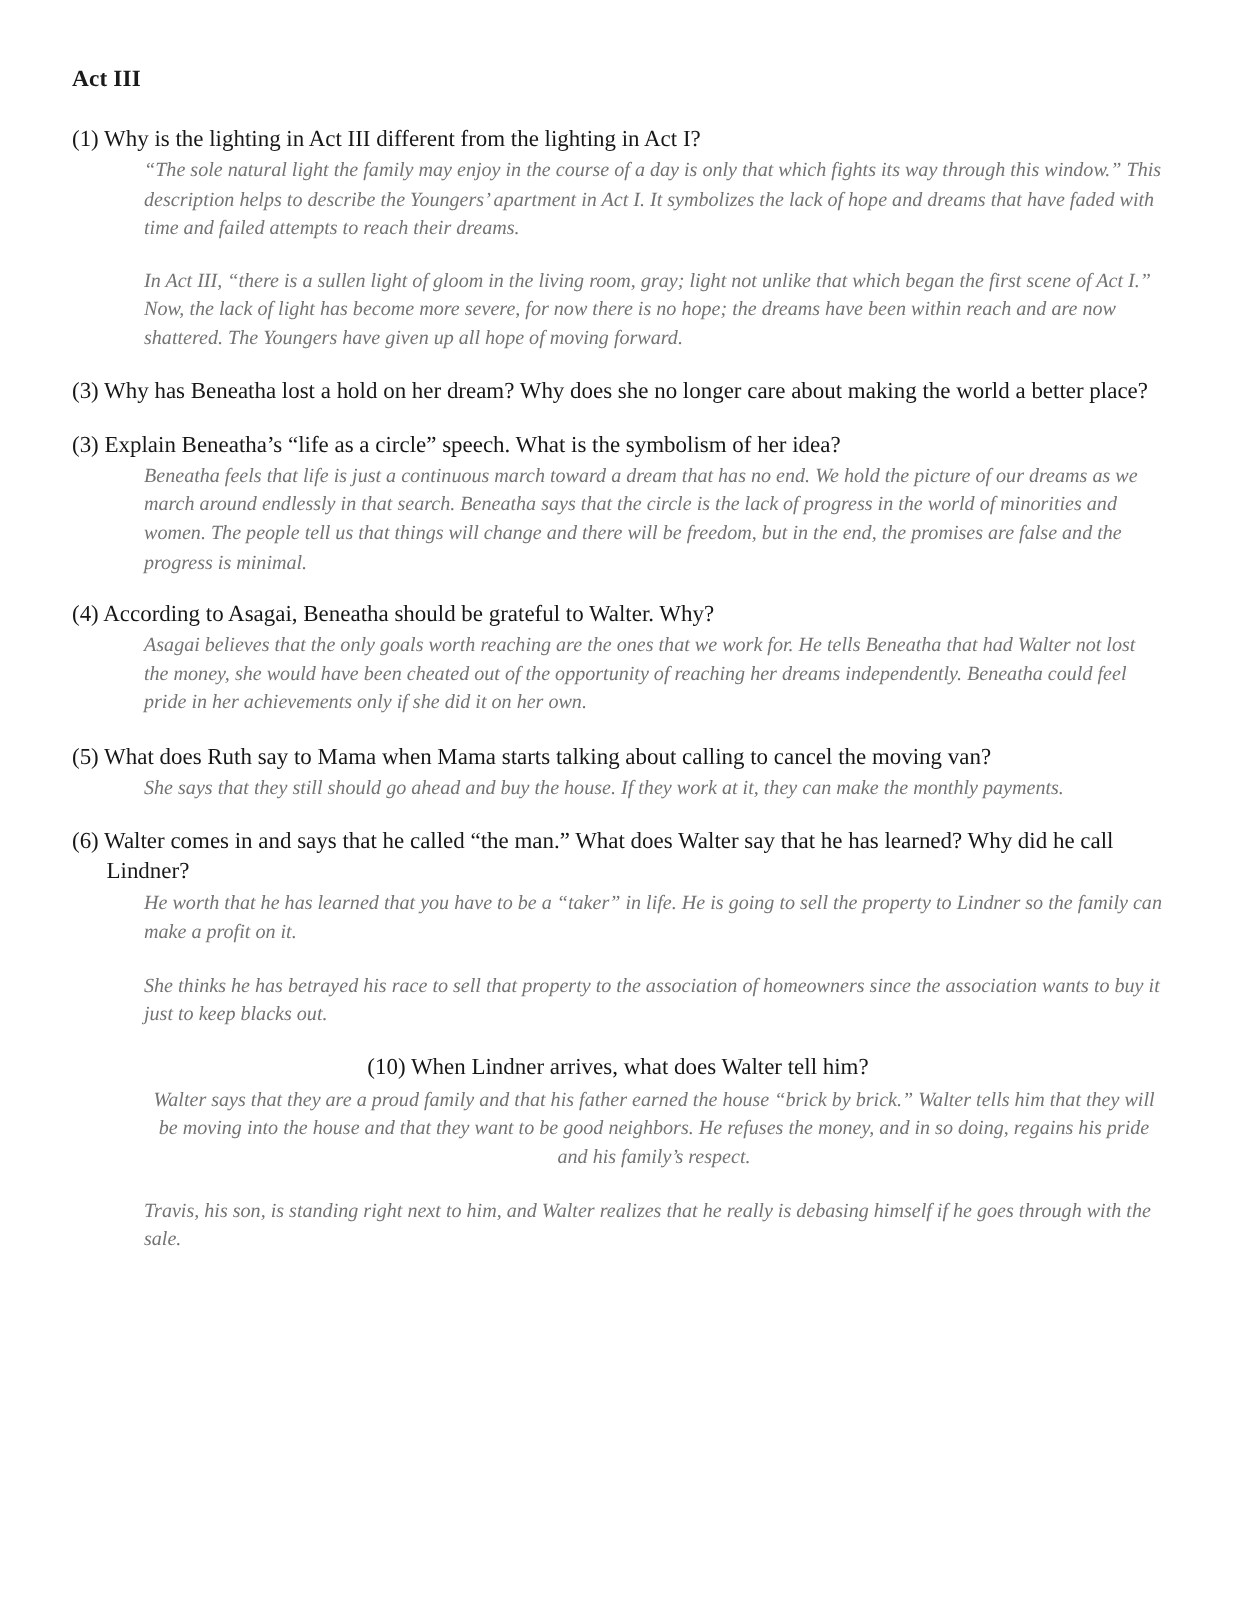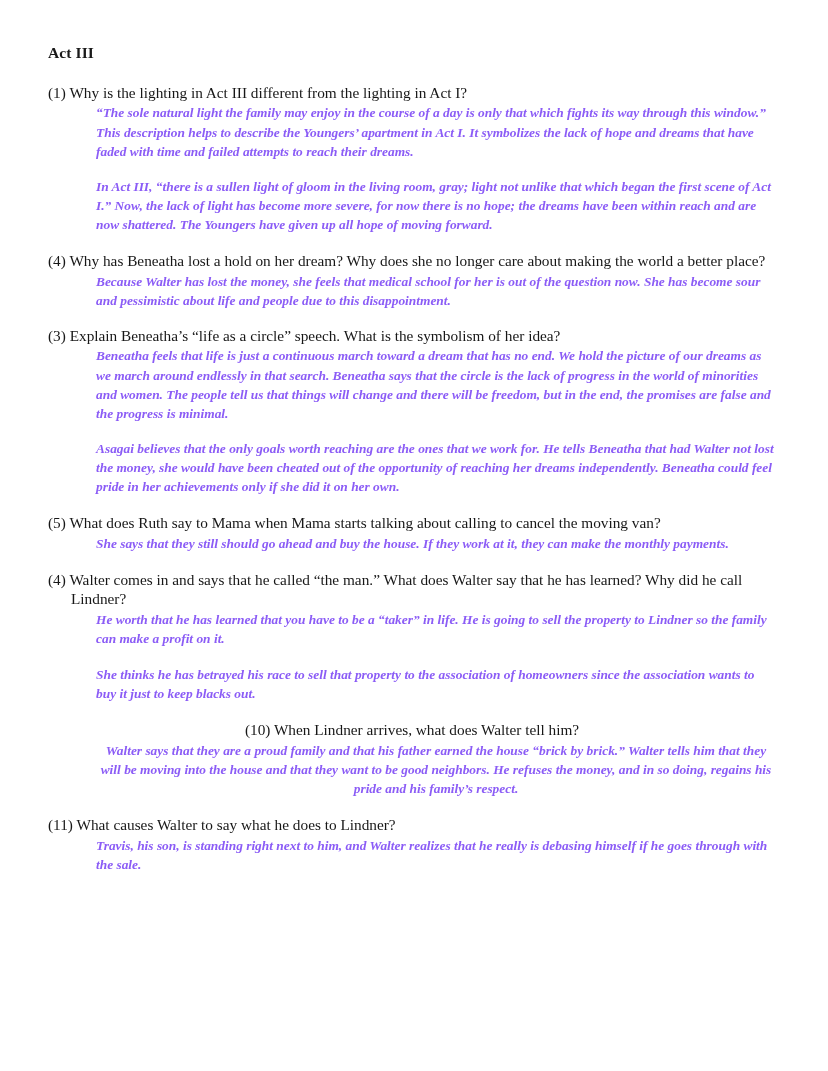--- a/index.html
+++ b/index.html
@@ -41,22 +41,22 @@
     line-height: 1.30;
     color: #171717;
     padding-left: 23px;
     text-indent: -23px;
     margin: 0;
   }
 
   .answer {
     font-size: 13.4px;
     font-style: italic;
-    font-weight: bold;
-    color: #8b5cf6;
+    font-weight: normal;
+    color: #737373;
     line-height: 1.42;
     margin: 1px 0 0 0;
     padding-left: 48px;
     padding-right: 0px;
   }
 
   .answer + .answer {
     margin-top: 16px;
   }
 
@@ -75,43 +75,42 @@
 
 <div class="page">
   <h1 class="doc-title">Act III</h1>
   <div id="qa-list">
       <div class="qa-block" data-qnum="1">
         <p class="question">(1) Why is the lighting in Act III different from the lighting in Act I?</p>
         <p class="answer">“The sole natural light the family may enjoy in the course of a day is only that which fights its way through this window.” This description helps to describe the Youngers’ apartment in Act I. It symbolizes the lack of hope and dreams that have faded with time and failed attempts to reach their dreams.</p>
         <p class="answer">In Act III, “there is a sullen light of gloom in the living room, gray; light not unlike that which began the first scene of Act I.” Now, the lack of light has become more severe, for now there is no hope; the dreams have been within reach and are now shattered. The Youngers have given up all hope of moving forward.</p>
       </div>
       <div class="qa-block" data-qnum="2">
-        <p class="question">(4) Why has Beneatha lost a hold on her dream? Why does she no longer care about making the world a better place?</p>
-        <p class="answer">Because Walter has lost the money, she feels that medical school for her is out of the question now. She has become sour and pessimistic about life and people due to this disappointment.</p>
+        <p class="question">(3) Why has Beneatha lost a hold on her dream? Why does she no longer care about making the world a better place?</p>
       </div>
       <div class="qa-block" data-qnum="3">
         <p class="question">(3) Explain Beneatha’s “life as a circle” speech. What is the symbolism of her idea?</p>
         <p class="answer">Beneatha feels that life is just a continuous march toward a dream that has no end. We hold the picture of our dreams as we march around endlessly in that search. Beneatha says that the circle is the lack of progress in the world of minorities and women. The people tell us that things will change and there will be freedom, but in the end, the promises are false and the progress is minimal.</p>
       </div>
       <div class="qa-block" data-qnum="4">
+        <p class="question">(4) According to Asagai, Beneatha should be grateful to Walter. Why?</p>
         <p class="answer">Asagai believes that the only goals worth reaching are the ones that we work for. He tells Beneatha that had Walter not lost the money, she would have been cheated out of the opportunity of reaching her dreams independently. Beneatha could feel pride in her achievements only if she did it on her own.</p>
       </div>
       <div class="qa-block" data-qnum="5">
         <p class="question">(5) What does Ruth say to Mama when Mama starts talking about calling to cancel the moving van?</p>
         <p class="answer">She says that they still should go ahead and buy the house. If they work at it, they can make the monthly payments.</p>
       </div>
       <div class="qa-block" data-qnum="6">
-        <p class="question">(4) Walter comes in and says that he called “the man.” What does Walter say that he has learned? Why did he call Lindner?</p>
+        <p class="question">(6) Walter comes in and says that he called “the man.” What does Walter say that he has learned? Why did he call Lindner?</p>
         <p class="answer">He worth that he has learned that you have to be a “taker” in life. He is going to sell the property to Lindner so the family can make a profit on it.</p>
       </div>
       <div class="qa-block" data-qnum="9">
         <p class="answer">She thinks he has betrayed his race to sell that property to the association of homeowners since the association wants to buy it just to keep blacks out.</p>
       </div>
       <div class="qa-block" data-qnum="10">
         <p class="question">(10) When Lindner arrives, what does Walter tell him?</p>
         <p class="answer">Walter says that they are a proud family and that his father earned the house “brick by brick.” Walter tells him that they will be moving into the house and that they want to be good neighbors. He refuses the money, and in so doing, regains his pride and his family’s respect.</p>
       </div>
       <div class="qa-block" data-qnum="11">
-        <p class="question">(11) What causes Walter to say what he does to Lindner?</p>
         <p class="answer">Travis, his son, is standing right next to him, and Walter realizes that he really is debasing himself if he goes through with the sale.</p>
       </div>
     </div>
 </div>
 
 </body></html>

